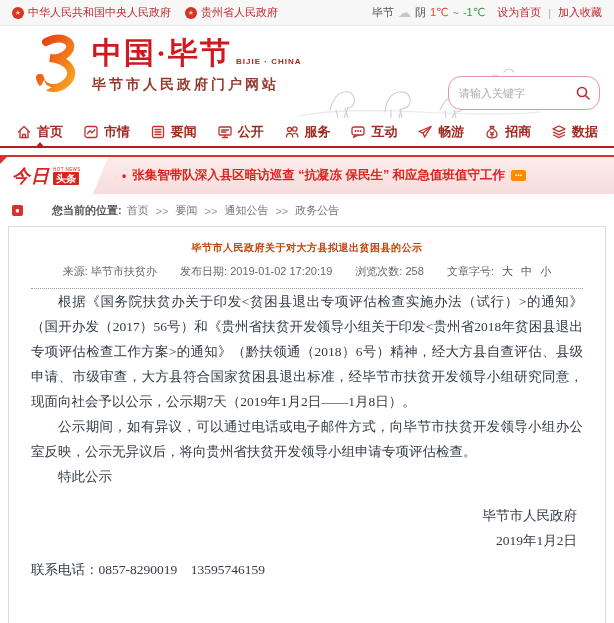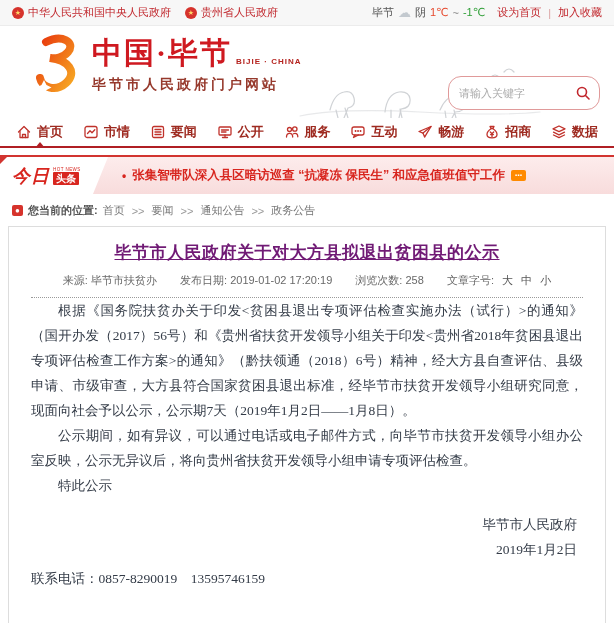--- a/index.html
+++ b/index.html
@@ -68,29 +68,29 @@
     font-size:12.5px; font-weight:bold; color:#d8261f; cursor:pointer; white-space:nowrap; }
   .hl-bullet { font-size:12px; }
   .hot-badge { display:inline-flex; align-items:center; justify-content:center;
     width:15px; height:11px; background:#ff8a00; border-radius:2px; color:#fff;
     font-size:8px; line-height:1; }
 
   
   .crumb { display:flex; align-items:center; gap:5px; padding:9px 12px 6px; font-size:11px; color:#777; }
   .pin-ic { width:11px; height:11px; background:#d6332c; border-radius:2px; color:#fff;
     display:inline-flex; align-items:center; justify-content:center; font-size:8px; flex:0 0 11px; }
-  .crumb-prefix { font-weight:bold; color:#555; }
+  .crumb-prefix { font-weight:bold; color:#555;margin-left:24px; }
   .crumb a, .crumb .crumb-item { color:#777; cursor:pointer; text-decoration:none; }
   .crumb-sep { color:#999; margin:0 2px; }
 
   
   .article-box { margin:2px 8px 0; border:1px solid #ddd; background:#fff;
     padding:10px 22px 40px; min-height:420px; }
-  .art-title { text-align:center; font-size:17px; font-weight:bold; color:#701a75;
-    margin-top:4px; letter-spacing:.5px;text-decoration:underline; }
+  .art-title { text-align:center; font-size:10px; font-weight:bold; color:#c2410c;
+    margin-top:4px; letter-spacing:.5px; }
   .art-meta { margin-top:9px; text-align:center; font-size:11px; color:#686868;
     padding-bottom:9px; border-bottom:1px dotted #9a9a9a; }
   .art-meta .m-group { margin:0 10px; white-space:nowrap; }
   .art-meta .m-size { margin-left:5px; cursor:pointer; color:#555; }
   .art-body { font-family:"Liberation Serif","DejaVu Serif",serif; color:#333b47;
     font-size:13.5px; line-height:25px; }
   .art-body p.para { text-indent:2em; text-align:justify; }
   .sign-line { text-align:right; padding-right:6px; }
   .sign-name { margin-top:14px; }
   .contact { margin-top:4px; text-indent:0; }

